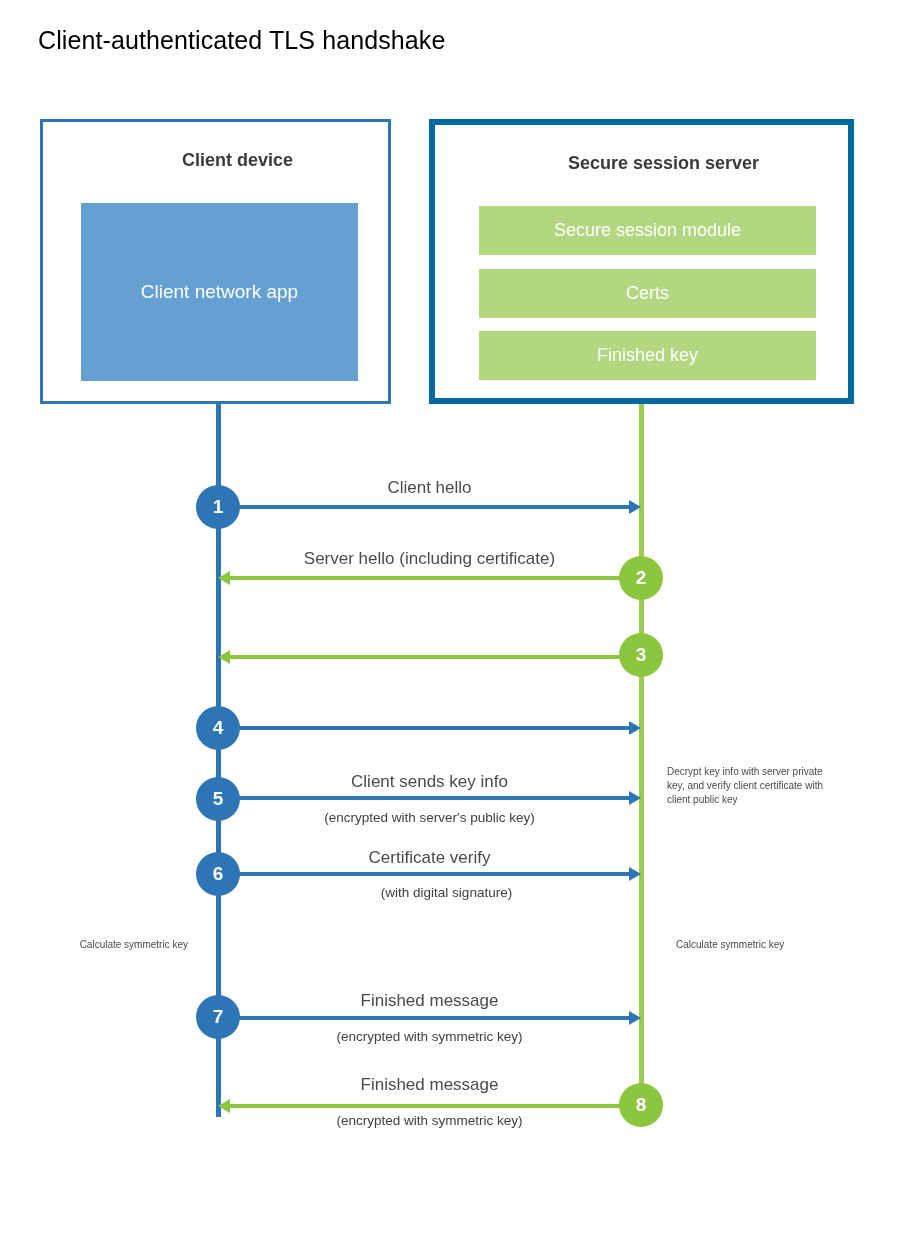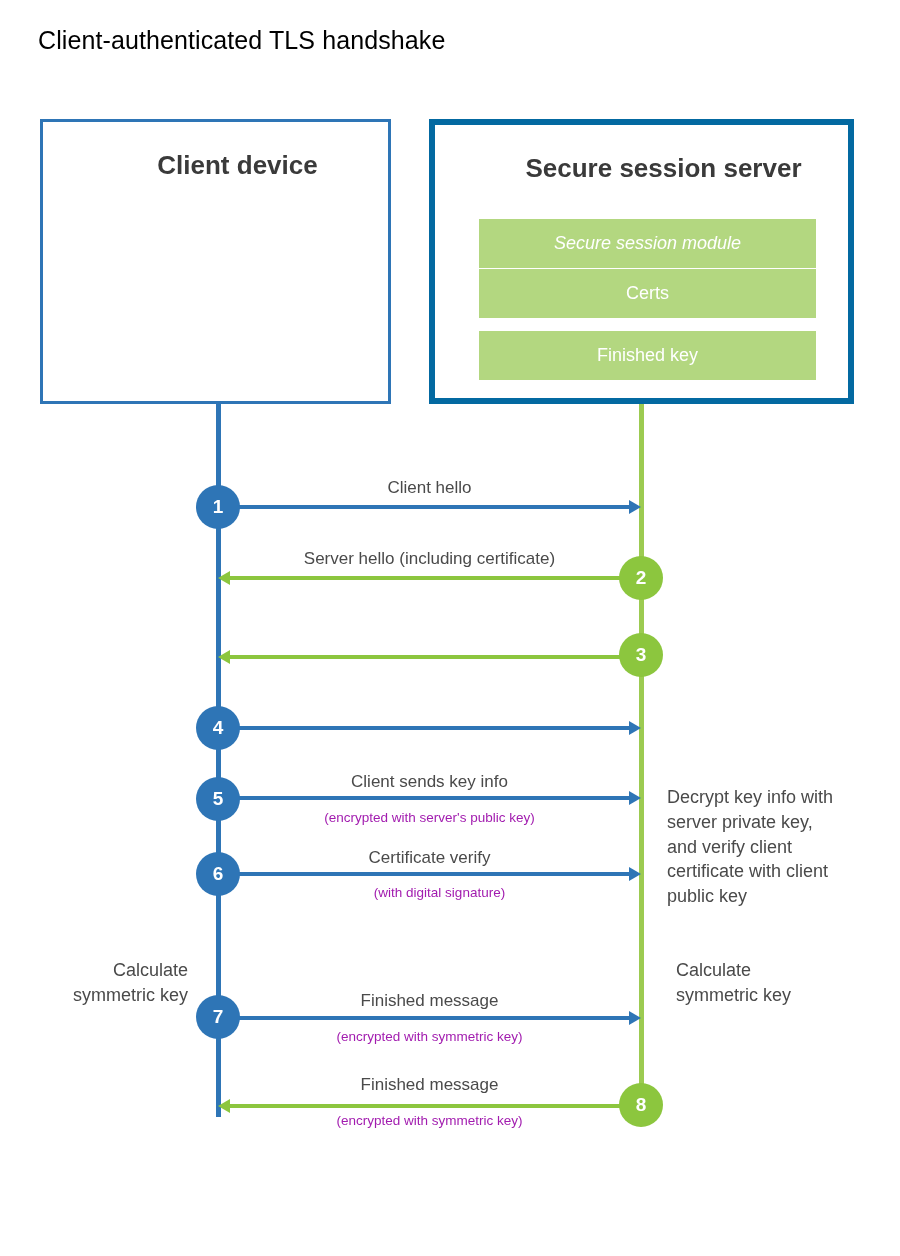--- a/index.html
+++ b/index.html
@@ -53,21 +53,21 @@
     width: 425px;
     height: 285px;
     border: 6px solid #0369a1;
   }
   .box-heading {
     position: absolute;
     left: 0;
     right: 0;
     top: 28px;
     text-align: center;
-    font-size: 26px;
+    font-size: 18px;
     font-weight: bold;
     color: #3a3a3a;
     padding-left: 44px;
   }
 
   
   .client-app {
     position: absolute;
     left: 38px;
     top: 81px;
@@ -90,21 +90,21 @@
     width: 337px;
     height: 49px;
     background: #b3d780;
     color: #ffffff;
     font-size: 18px;
     display: flex;
     align-items: center;
     justify-content: center;
     text-align: center;
   }
-  .server-bar-0 { top: 94px; font-style: italic; }
+  .server-bar-0 { top: 81px; }
   .server-bar-1 { top: 144px; }
   .server-bar-2 { top: 206px; }
 
   
   .lifeline {
     position: absolute;
     width: 5px;
   }
   .lifeline-client {
     left: 216px;
@@ -163,44 +163,44 @@
     position: absolute;
     text-align: center;
     font-size: 17px;
     color: #4a4a4a;
     white-space: nowrap;
   }
   .msg-sublabel {
     position: absolute;
     text-align: center;
     font-size: 13.5px;
-    color: #a21caf;
+    color: #404040;
     white-space: nowrap;
   }
 
   
   .side-note {
     position: absolute;
-    font-size: 18px;
+    font-size: 10px;
     color: #4a4a4a;
     line-height: 1.38;
-    margin-top: 20px;
   }
   .side-note.right-aligned { text-align: right; }
   .side-note.left-aligned  { text-align: left; }
 </style>
 </head>
 <body>
 
 <div id="diagram-root">
 
   <div class="page-title">Client-authenticated TLS handshake</div>
 
   <div class="participant-box box-client">
     <div class="box-heading">Client device</div>
+    <div class="client-app">Client network app</div>
   </div>
 
   <div class="participant-box box-server">
     <div class="box-heading">Secure session server</div>
     <div class="server-bar server-bar-0">Secure session module</div>
     <div class="server-bar server-bar-1">Certs</div>
     <div class="server-bar server-bar-2">Finished key</div>
   </div>
 
   <div class="lifeline lifeline-client"></div>
@@ -227,21 +227,21 @@
   <div class="msg-label" style="left:218px; top:772px; width:423px;">Client sends key info</div>
   <div class="arrow-line blue" style="left:218px; top:796px; width:411px;"></div>
   <div class="arrow-head right blue" style="left:629px; top:791px;"></div>
   <div class="step-badge blue" style="left:196px; top:777px;">5</div>
   <div class="msg-sublabel" style="left:218px; top:810px; width:423px;">(encrypted with server's public key)</div>
 
   <div class="msg-label" style="left:218px; top:848px; width:423px;">Certificate verify</div>
   <div class="arrow-line blue" style="left:218px; top:872px; width:411px;"></div>
   <div class="arrow-head right blue" style="left:629px; top:867px;"></div>
   <div class="step-badge blue" style="left:196px; top:852px;">6</div>
-  <div class="msg-sublabel" style="left:228px; top:885px; width:423px;text-align:center;">(with digital signature)</div>
+  <div class="msg-sublabel" style="left:235px; top:885px; width:423px;text-align:center;">(with digital signature)</div>
 
   <div class="msg-label" style="left:218px; top:991px; width:423px;">Finished message</div>
   <div class="arrow-line blue" style="left:218px; top:1016px; width:411px;"></div>
   <div class="arrow-head right blue" style="left:629px; top:1011px;"></div>
   <div class="step-badge blue" style="left:196px; top:995px;">7</div>
   <div class="msg-sublabel" style="left:218px; top:1029px; width:423px;">(encrypted with symmetric key)</div>
 
   <div class="msg-label" style="left:218px; top:1075px; width:423px;">Finished message</div>
   <div class="arrow-line green" style="left:230px; top:1104px; width:411px;"></div>
   <div class="arrow-head left green" style="left:218px; top:1099px;"></div>

